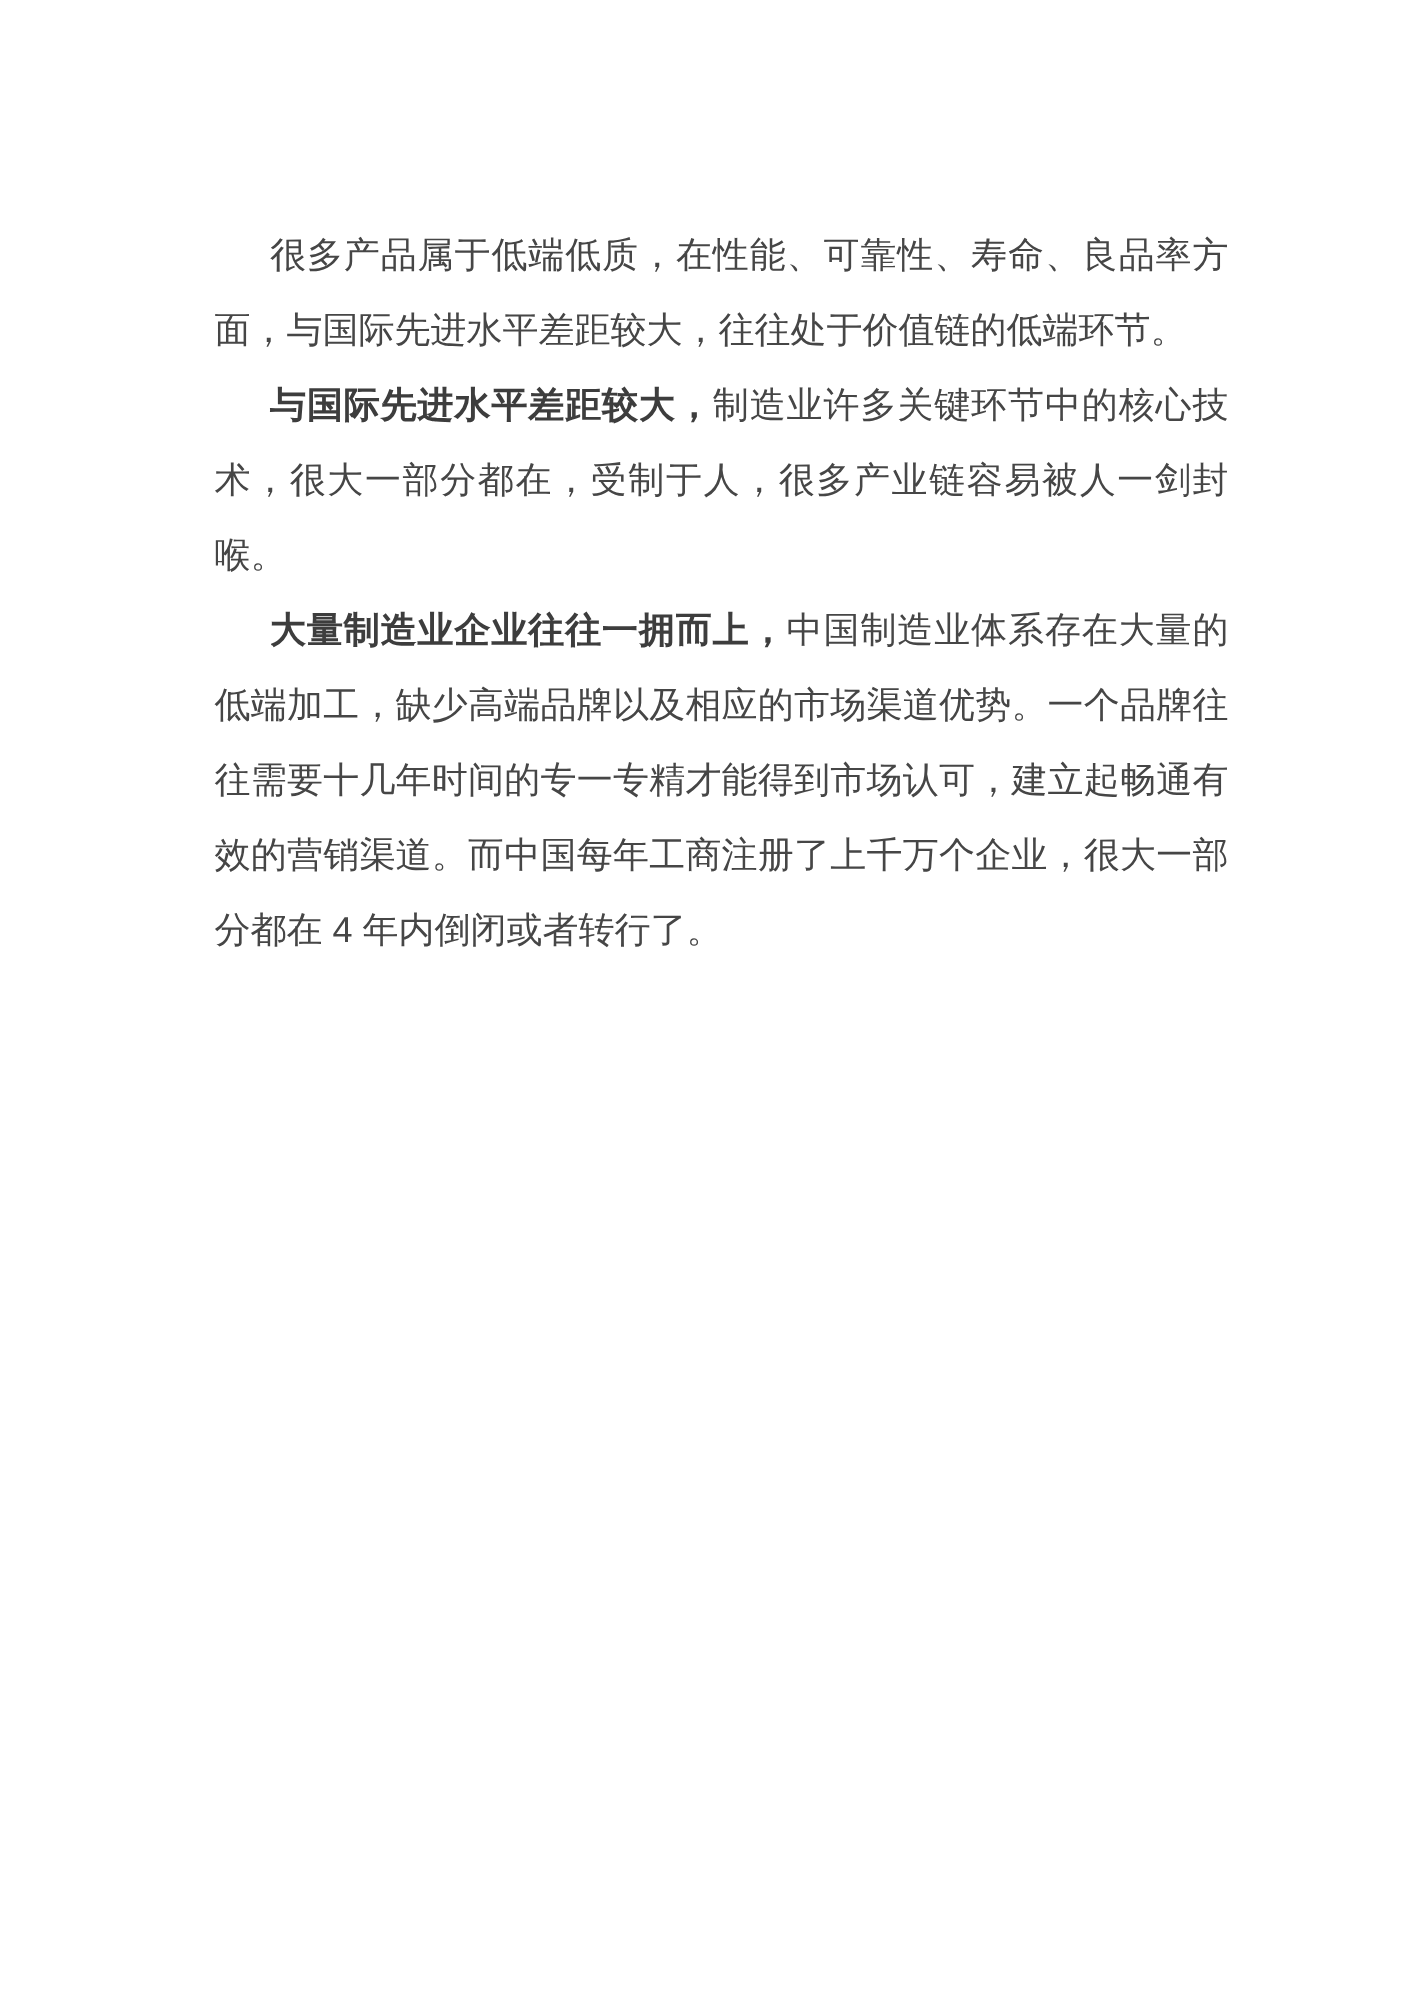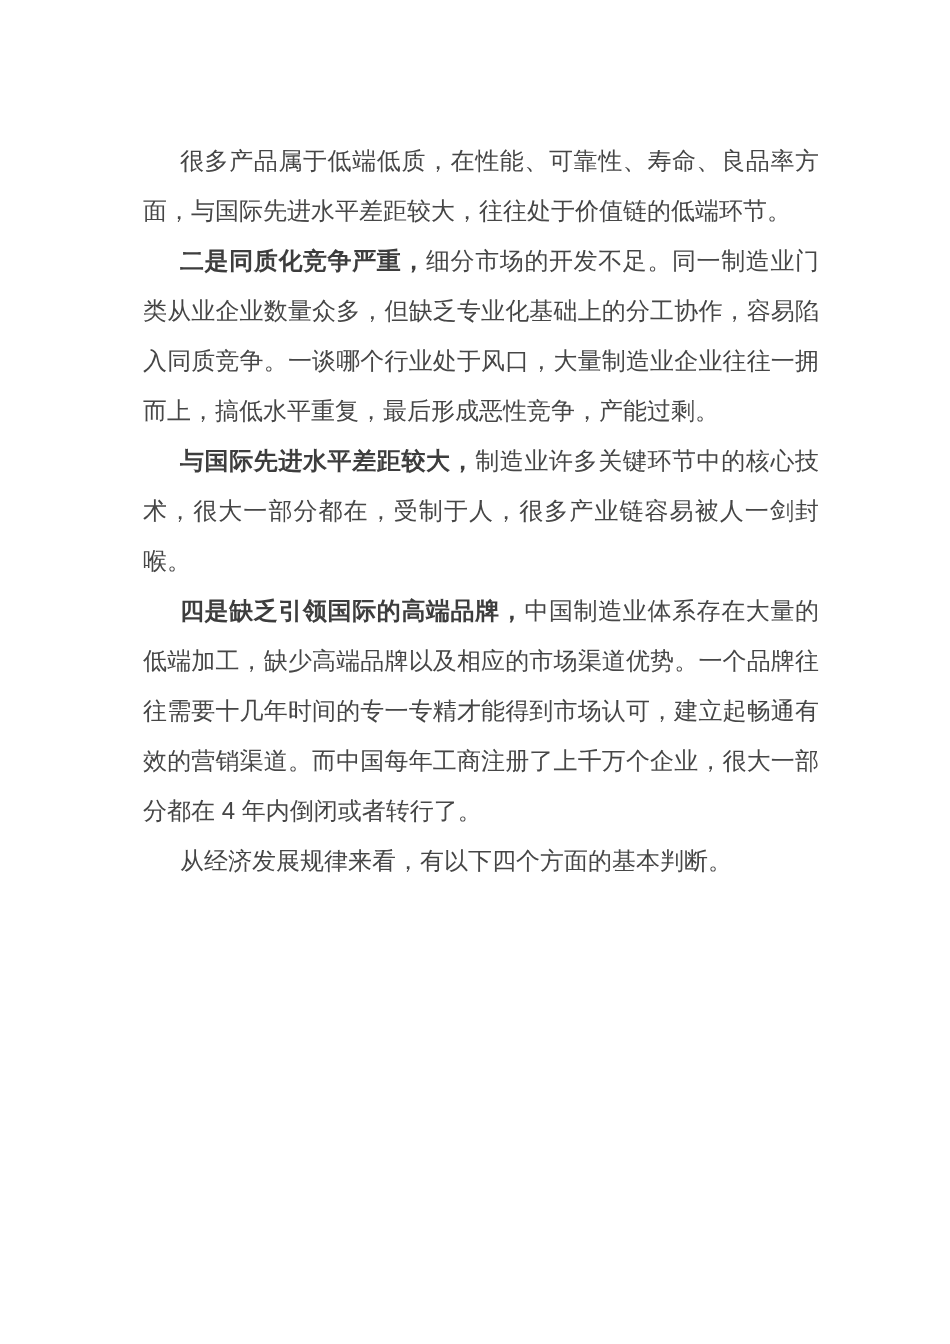--- a/index.html
+++ b/index.html
@@ -9,21 +9,21 @@
   }
   body {
     width: 950px;
     height: 1344px;
     position: relative;
     overflow: hidden;
     font-family: "Liberation Sans", "DejaVu Sans", sans-serif;
   }
   .page {
     position: absolute;
-    top: 136px;
+    top: 146px;
     left: 143px;
     width: 676px;
   }
   p.para {
     margin: 0;
     padding: 0;
     font-size: 24px;
     line-height: 50px;
     color: #464646;
     text-align: justify;
@@ -35,23 +35,21 @@
     color: #3d3d3d;
   }
 </style>
 </head>
 <body>
 
 <div class="page">
 
   <p class="para"><b></b><span>很多产品属于低端低质，在性能、可靠性、寿命、良品率方面，与国际先进水平差距较大，往往处于价值链的低端环节。</span></p>
 
-  <p class="para"><b>二是同质化竞争严重，</b><span>细分市场的开发不足。同一制造业门类从业企业数量众多，但缺乏专业化基础上的分工协作，容易陷入同质竞争。一谈哪个行业处于风口，大量制造业企业往往一拥而上，搞低水平重复，最后形成恶性竞争，产能过剩。</span></p>
 
   <p class="para"><b>与国际先进水平差距较大，</b><span>制造业许多关键环节中的核心技术，很大一部分都在，受制于人，很多产业链容易被人一剑封喉。</span></p>
 
-  <p class="para"><b>四是缺乏引领国际的高端品牌，</b><span>中国制造业体系存在大量的低端加工，缺少高端品牌以及相应的市场渠道优势。一个品牌往往需要十几年时间的专一专精才能得到市场认可，建立起畅通有效的营销渠道。而中国每年工商注册了上千万个企业，很大一部分都在 4 年内倒闭或者转行了。</span></p>
+  <p class="para"><b>大量制造业企业往往一拥而上，</b><span>中国制造业体系存在大量的低端加工，缺少高端品牌以及相应的市场渠道优势。一个品牌往往需要十几年时间的专一专精才能得到市场认可，建立起畅通有效的营销渠道。而中国每年工商注册了上千万个企业，很大一部分都在 4 年内倒闭或者转行了。</span></p>
 
 
 
-  <p class="para"><b></b><span>从经济发展规律来看，有以下四个方面的基本判断。</span></p>
 
 </div>
 
 </body></html>

